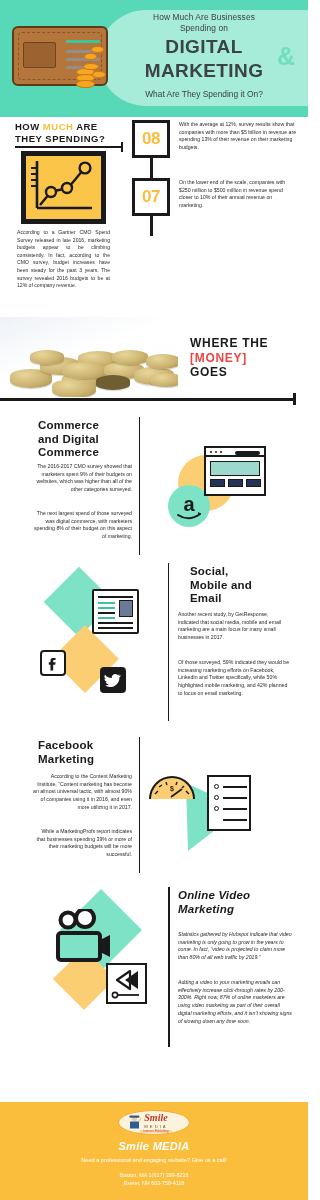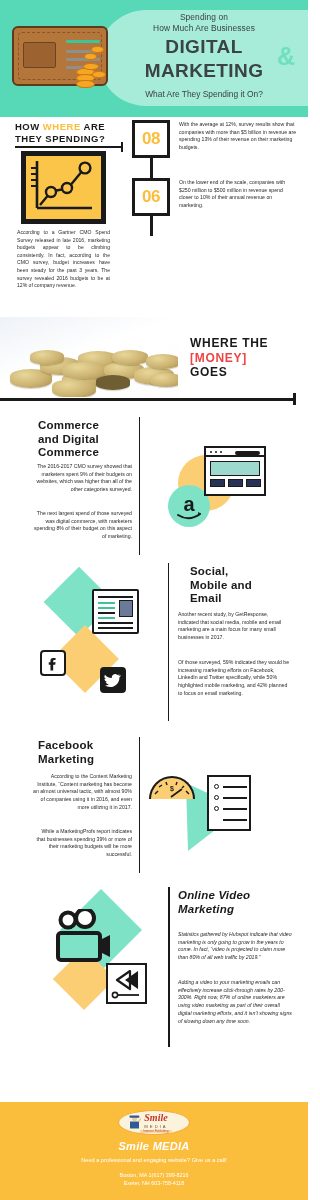--- a/index.html
+++ b/index.html
@@ -274,32 +274,32 @@
       <div class="coin flat" style="left:79px;top:24px;width:13px;height:7px;"></div>
       <div class="coin flat" style="left:72px;top:31px;width:13px;height:7px;"></div>
       <div class="coin flat" style="left:64px;top:46px;width:19px;height:8px;"></div>
       <div class="coin flat" style="left:64px;top:52px;width:19px;height:8px;"></div>
       <div class="coin flat" style="left:64px;top:58px;width:19px;height:8px;"></div>
       <div class="coin flat" style="left:71px;top:41px;width:16px;height:7px;"></div>
       <div class="coin flat" style="left:80px;top:49px;width:14px;height:7px;"></div>
     </div>
 
     <div class="header-text">
+      <div class="head-line1">How Much Are Businesses</div>
       <div class="head-line1">Spending on</div>
-      <div class="head-line1">How Much Are Businesses</div>
       <div class="head-big">DIGITAL</div>
       <div class="head-big">MARKETING</div>
       <div class="head-line3">What Are They Spending it On?</div>
     </div>
     <div class="head-amp">&amp;</div>
   </div>
 
   <div class="how-much" style="height:196px;">
     <div class="hm-title">
-      <span>HOW </span><span class="accent">WHERE</span><span> ARE</span><br>
+      <span>HOW </span><span class="accent">MUCH</span><span> ARE</span><br>
       <span>THEY SPENDING?</span>
     </div>
     <div class="hm-rule"></div>
 
     <div class="chart-icon">
       <div class="chart-inner">
         <svg width="75" height="63" viewBox="0 0 75 63" style="display:block;">
           <line x1="11" y1="5" x2="11" y2="52" stroke="#1a1a1a" stroke-width="2.6"></line>
           <line x1="11" y1="52" x2="66" y2="52" stroke="#1a1a1a" stroke-width="2.6"></line>
           <line x1="5" y1="12" x2="11" y2="12" stroke="#1a1a1a" stroke-width="2"></line>
@@ -318,21 +318,21 @@
 
     <div class="hm-para">According to a Gartner CMO Spend Survey released in late 2016, marketing budgets appear to be climbing consistently. In fact, according to the CMO survey, budget increases have been steady for the past 3 years. The survey revealed 2016 budgets to be at 12% of company revenue.</div>
 
     <div class="steps">
       <div class="step">
         <div class="step-box">08</div>
         <div class="step-connector"></div>
         <div class="step-text">With the average at 12%, survey results show that companies with more than $5 billion in revenue are spending 13% of their revenue on their marketing budgets.</div>
       </div>
       <div class="step">
-        <div class="step-box">06</div>
+        <div class="step-box">07</div>
         <div class="step-connector"></div>
         <div class="step-text">On the lower end of the scale, companies with $250 million to $500 million in revenue spend closer to 10% of their annual revenue on marketing.</div>
       </div>
     </div>
   </div>
 
   <div class="money-band">
     <div class="coins-photo">
       <div class="pcoin" style="left:10px;top:52px;width:42px;height:19px;"></div>
       <div class="pcoin" style="left:40px;top:40px;width:40px;height:18px;"></div>

